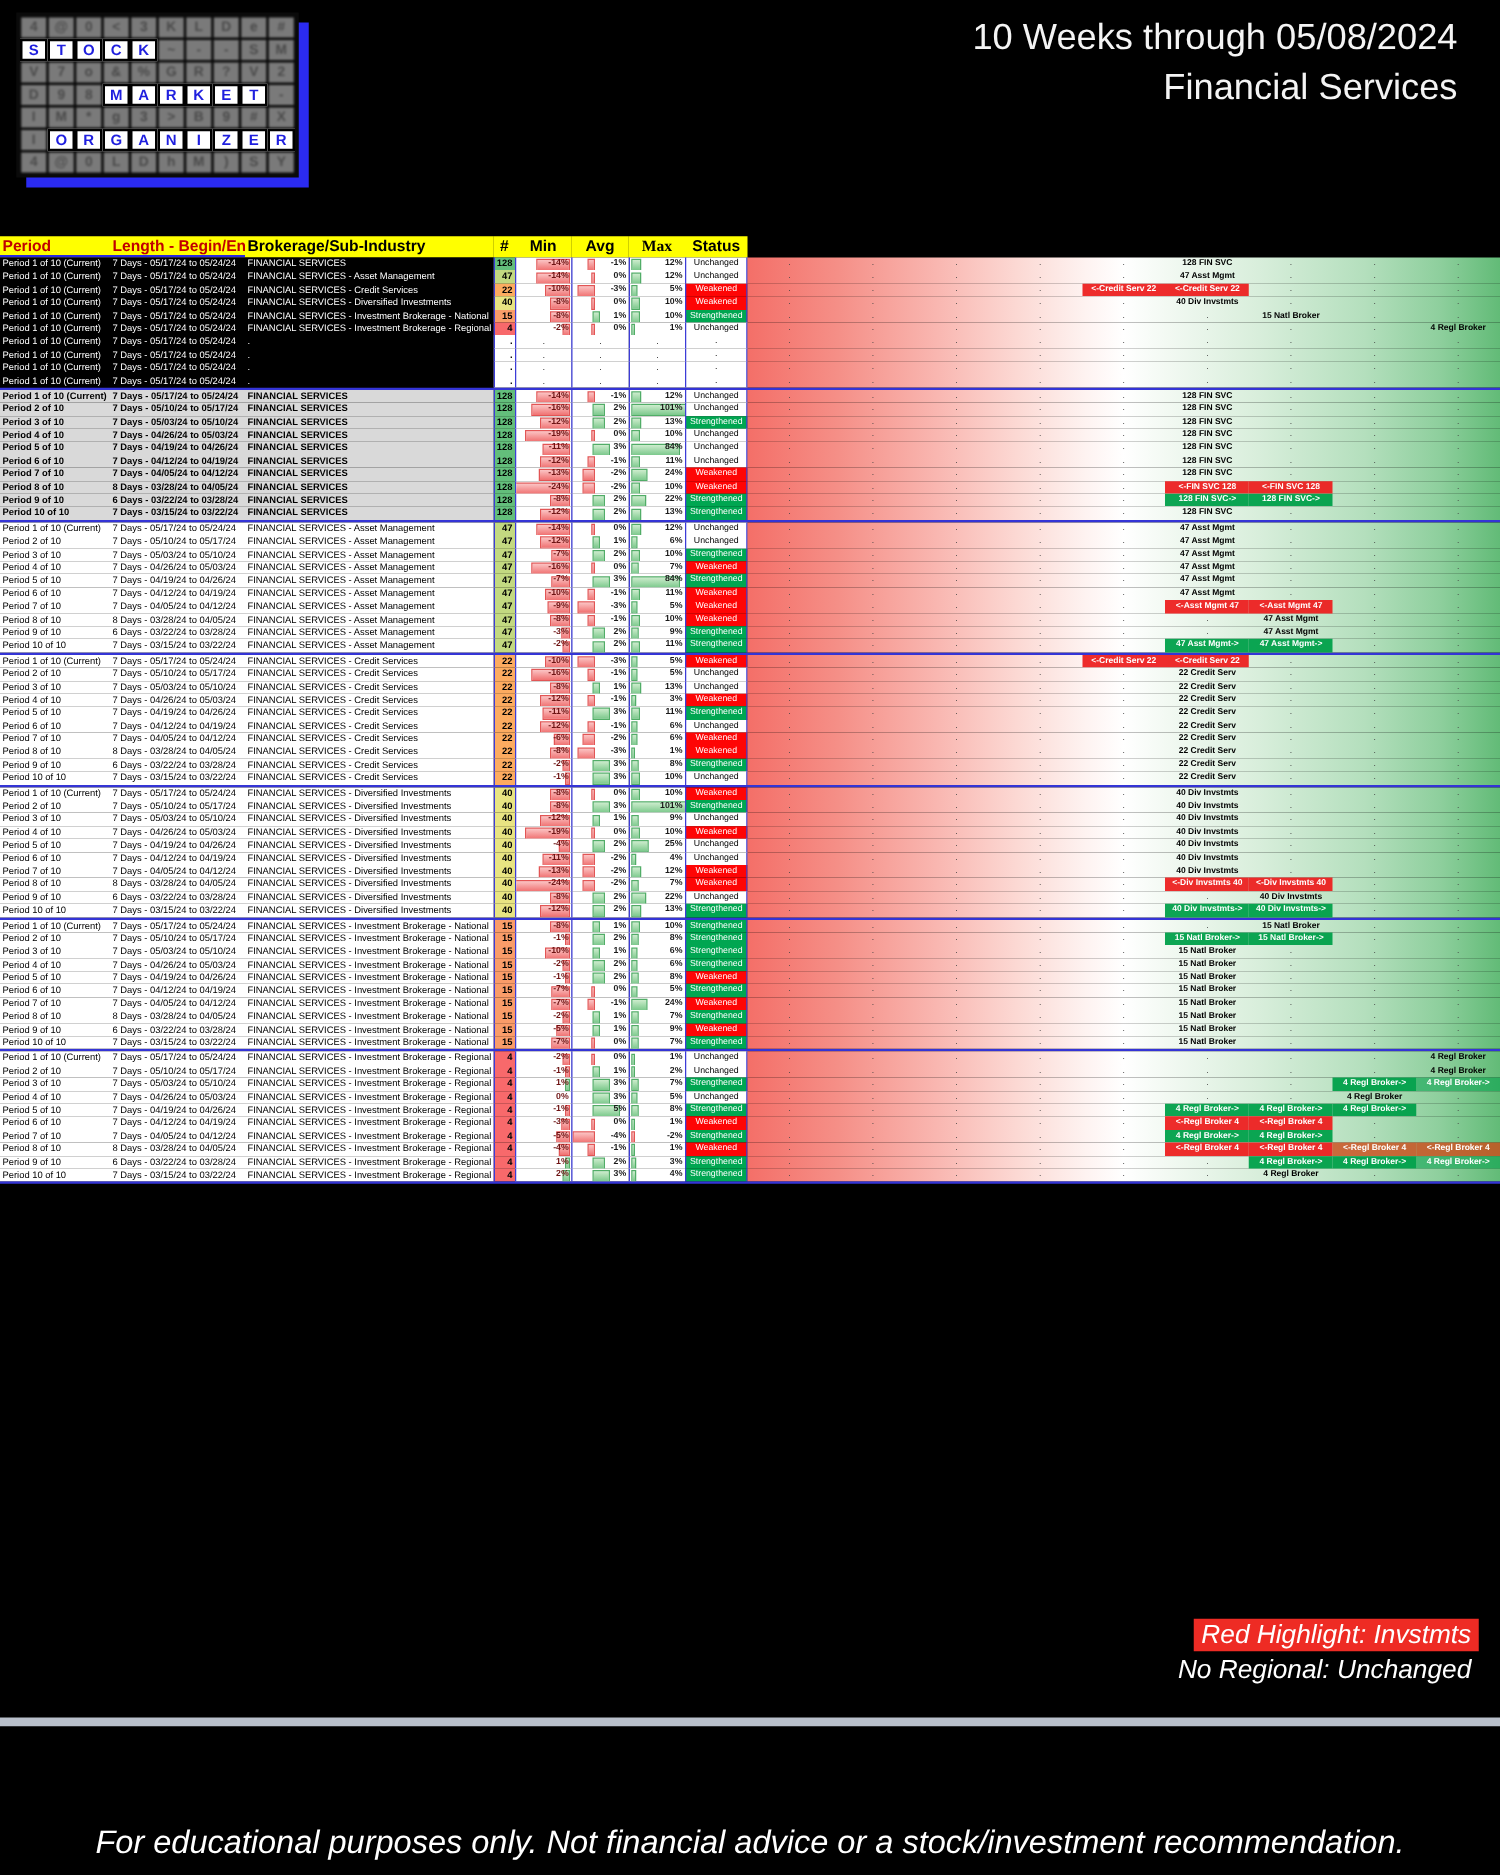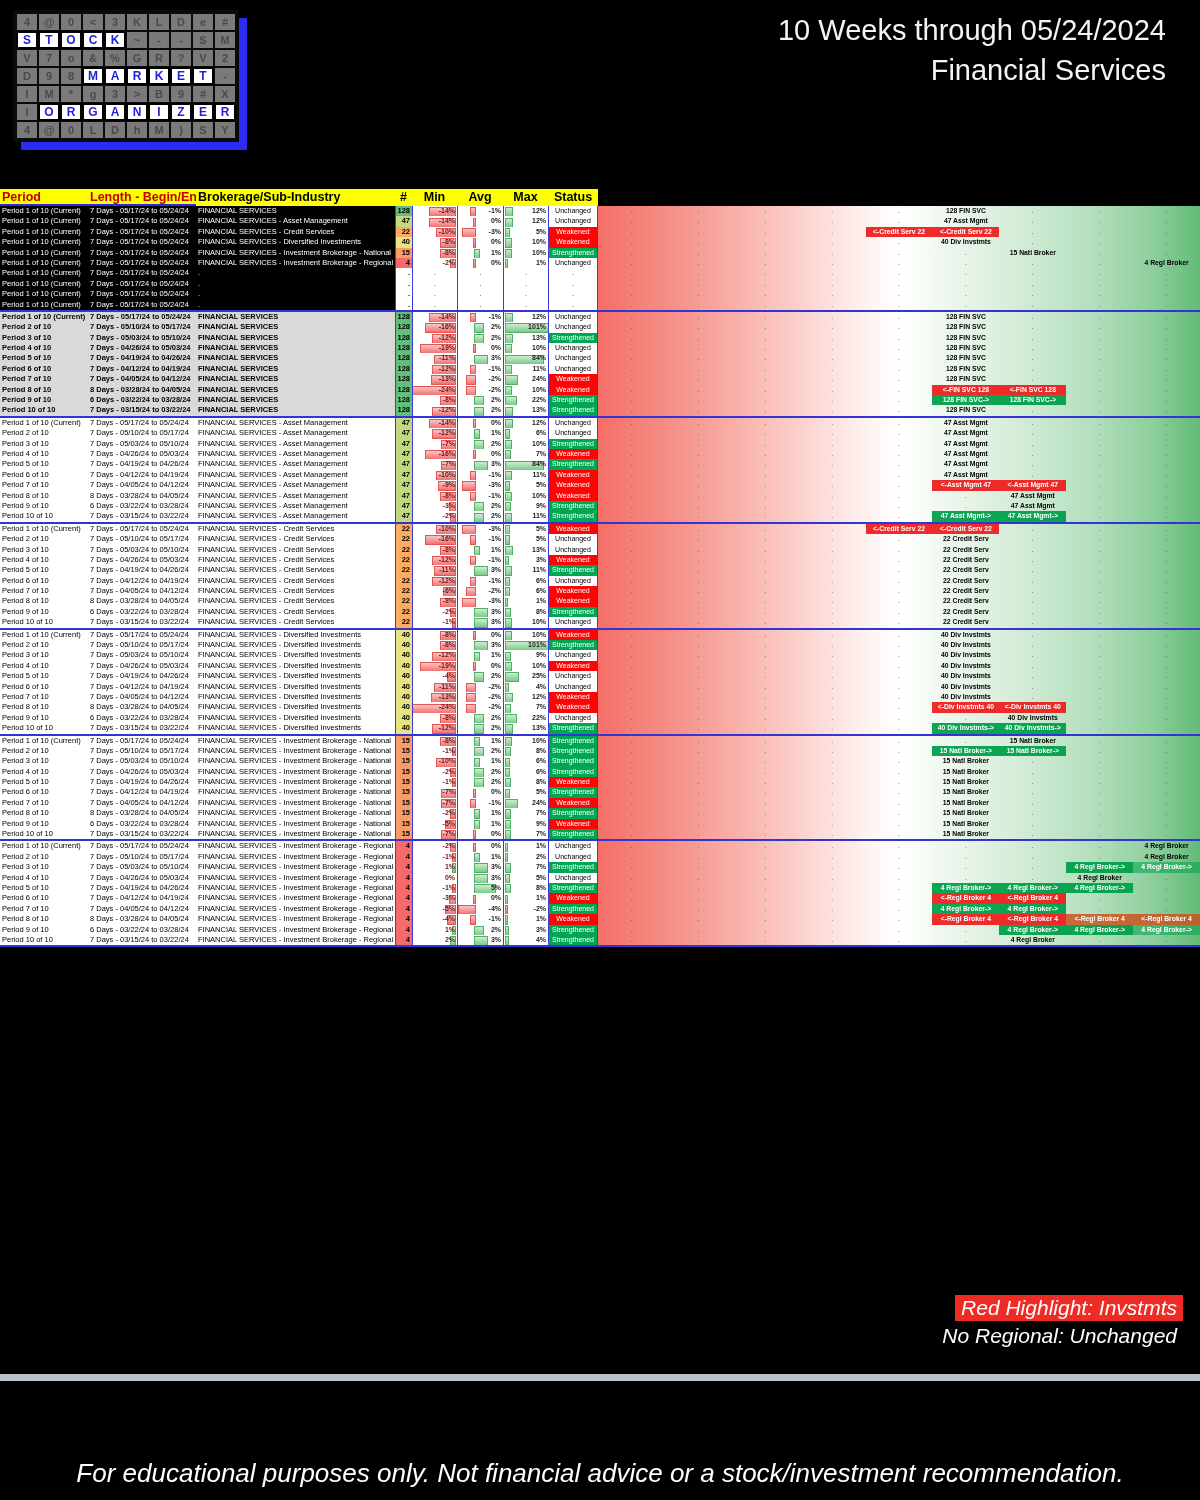--- a/index.html
+++ b/index.html
@@ -166,33 +166,33 @@
         <div class="lg-tile">D</div>
         <div class="lg-tile">h</div>
         <div class="lg-tile">M</div>
         <div class="lg-tile">)</div>
         <div class="lg-tile">S</div>
         <div class="lg-tile">Y</div>
       </div>
     </div>
 
   <div id="title">
-    <div class="t2">10 Weeks through 05/24/2024</div>
+    <div class="t2">10 Weeks through 05/08/2024</div>
     <div class="t3">Financial Services</div>
   </div>
 
   <div id="tbl">
       <div class="t-header">
         <div class="th left red" style="width: 88px;">Period</div>
         <div class="th left red" style="width: 108px;">Length - Begin/End</div>
         <div class="th left" style="width: 199px;">Brokerage/Sub-Industry</div>
         <div class="th center" style="width: 17px;">#</div>
         <div class="th center" style="width: 45px;">Min</div>
         <div class="th center" style="width: 46px;">Avg</div>
-        <div class="th center" style="width: 45px;">Max</div>
+        <div class="th center" style="width: 45px; font-family: Liberation Serif, serif;">Max</div>
         <div class="th center" style="width: 50px;">Status</div>
       </div>
       <div class="sec sec-dark">
         <div class="row">
           <div class="c period">Period 1 of 10 (Current)</div>
           <div class="c length">7 Days - 05/17/24 to 05/24/24</div>
           <div class="c industry">FINANCIAL SERVICES</div>
           <div class="c n" style="background: rgb(99, 190, 123);">128</div>
           <div class="c bar min">
             <div class="bbar neg" style="right: 1px; width: 25.2px;"></div>

